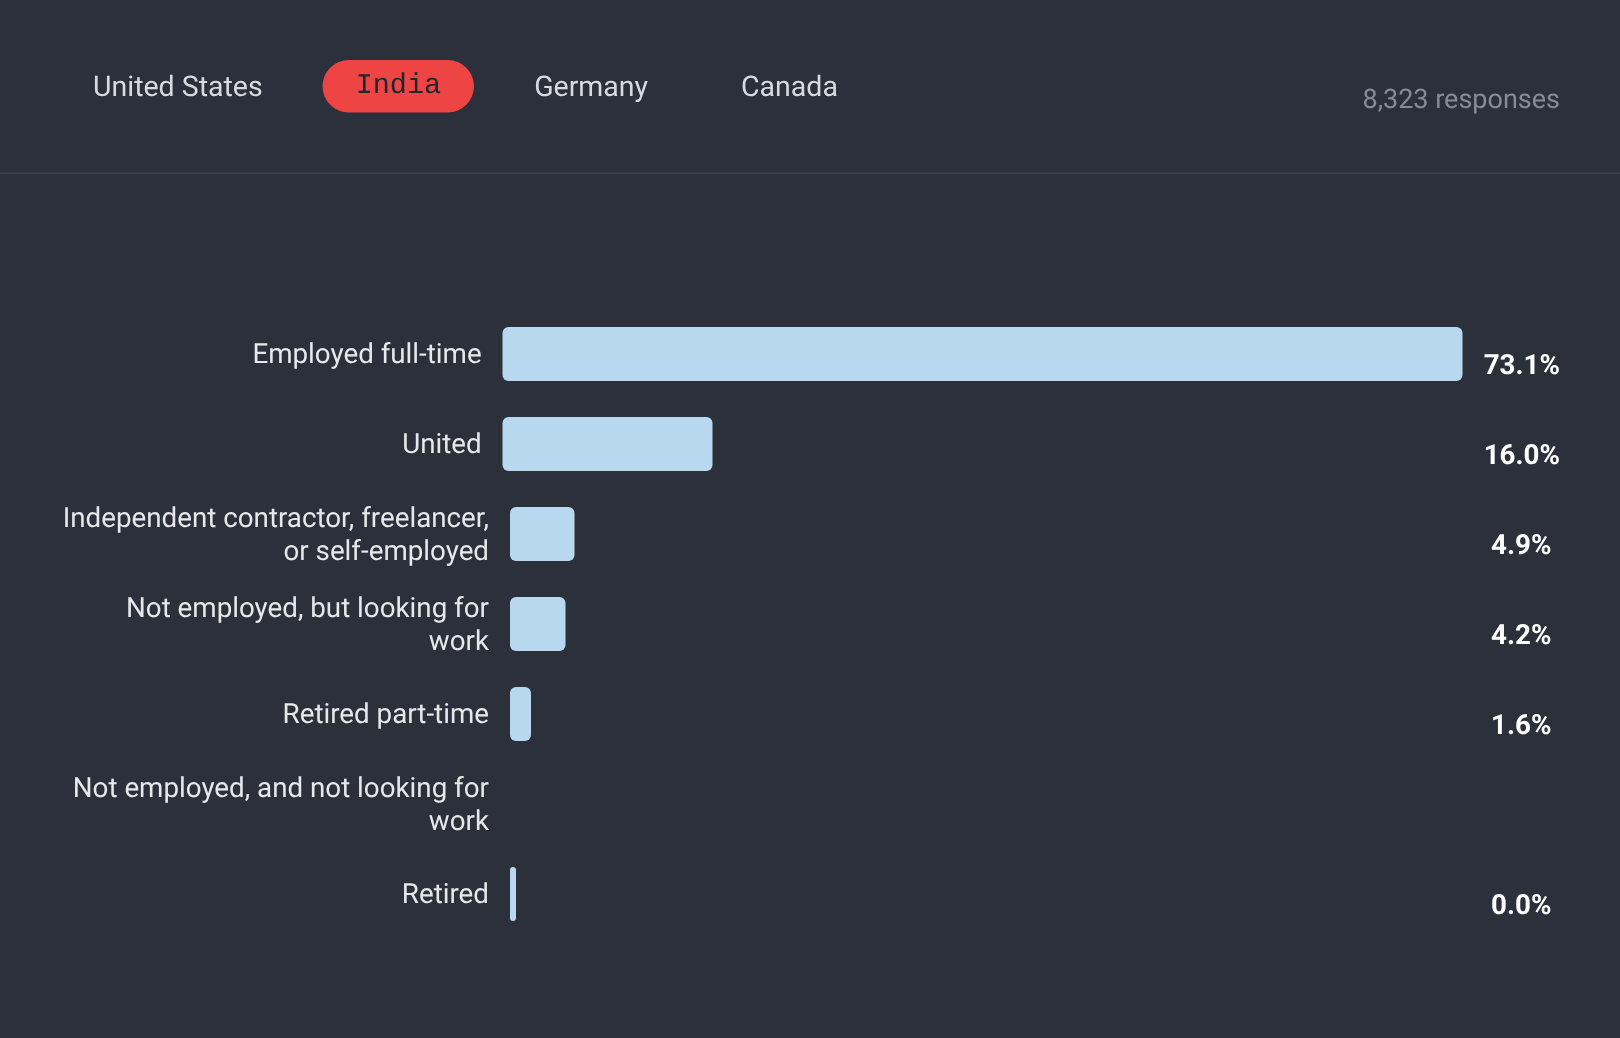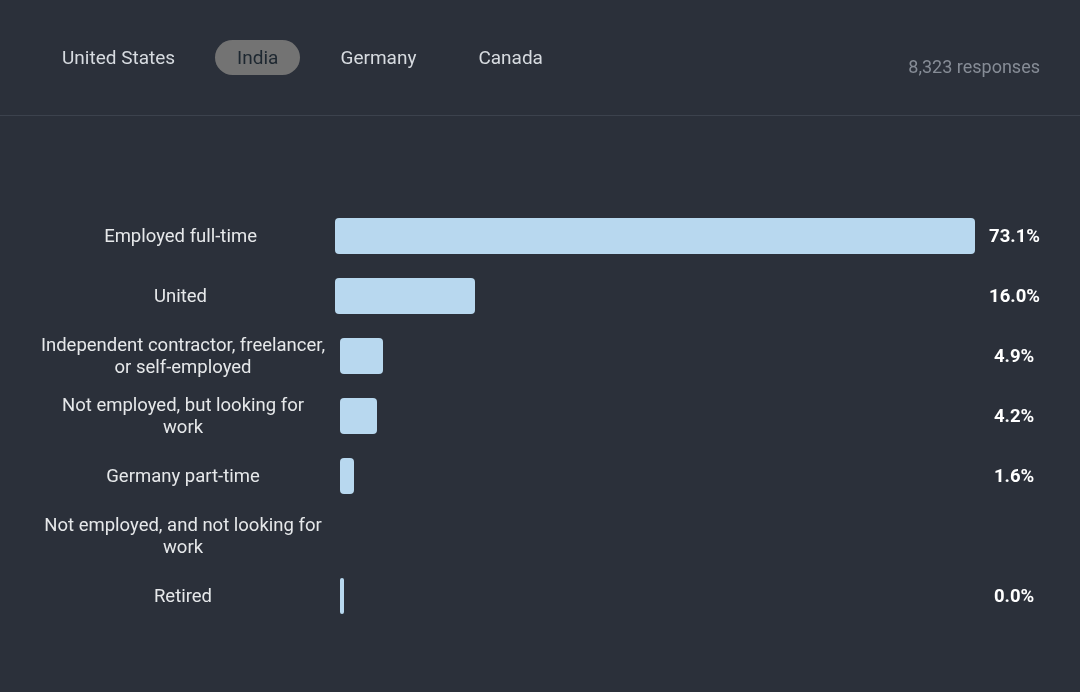--- a/index.html
+++ b/index.html
@@ -34,22 +34,23 @@
   .tab {
     font-size: 19px;
     padding: 8px 22px;
     border-radius: 999px;
     color: #d7dbe0;
     cursor: pointer;
     line-height: 1;
     white-space: nowrap;
   }
   .tab.active {
-    background: #737373;
+    background: #ef4444;
     color: #1d2730;
+    font-family: Liberation Mono, monospace;
   }
   .resp-count {
     color: #868c96;
     font-size: 18px;
     margin-top: 16px;
     white-space: nowrap;
   }
   .divider {
     margin-top: 38px;
     border-bottom: 1px solid #3c424d;
@@ -60,31 +61,31 @@
     padding: 90px 40px 0 40px;
     box-sizing: border-box;
   }
   .bar-row {
     display: flex;
     align-items: center;
     height: 60px;
   }
   .bar-label {
     width: 300px;
-    text-align: center;
+    text-align: right;
     font-size: 18.5px;
     color: #e6e8ea;
     line-height: 1.2;
     padding-right: 14px;
     box-sizing: border-box;
   }
   .bar-wrap {
     flex: 1;
     display: flex;
-    align-items: center;
+    align-items: flex-end;
   }
   .bar-track {
     position: relative;
     width: 640px;
     height: 100%;
   }
   .bar-fill {
     background: #b8d8ef;
     height: 36px;
     border-radius: 4px;
@@ -149,21 +150,21 @@
       <div class="bar-label">Not employed, but looking for work</div>
       <div class="bar-wrap">
         <div class="bar-track">
             <div class="bar-fill" style="width: 5.74555%;"></div>
           </div>
         <div class="bar-value">4.2%</div>
       </div>
     </div>
 
     <div class="bar-row">
-      <div class="bar-label">Germany part-time</div>
+      <div class="bar-label">Retired part-time</div>
       <div class="bar-wrap">
         <div class="bar-track">
             <div class="bar-fill" style="width: 2.18878%;"></div>
           </div>
         <div class="bar-value">1.6%</div>
       </div>
     </div>
 
     <div class="bar-row">
       <div class="bar-label">Not employed, and not looking for work</div>

